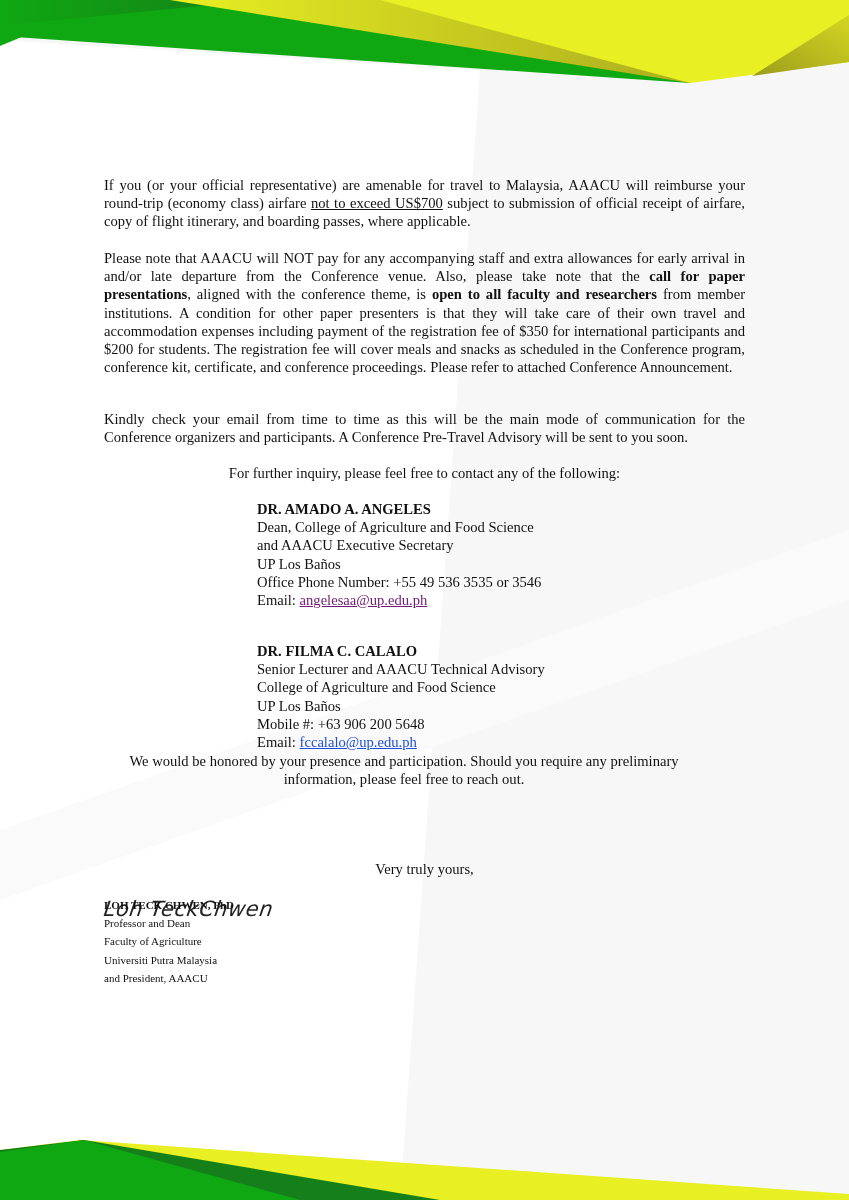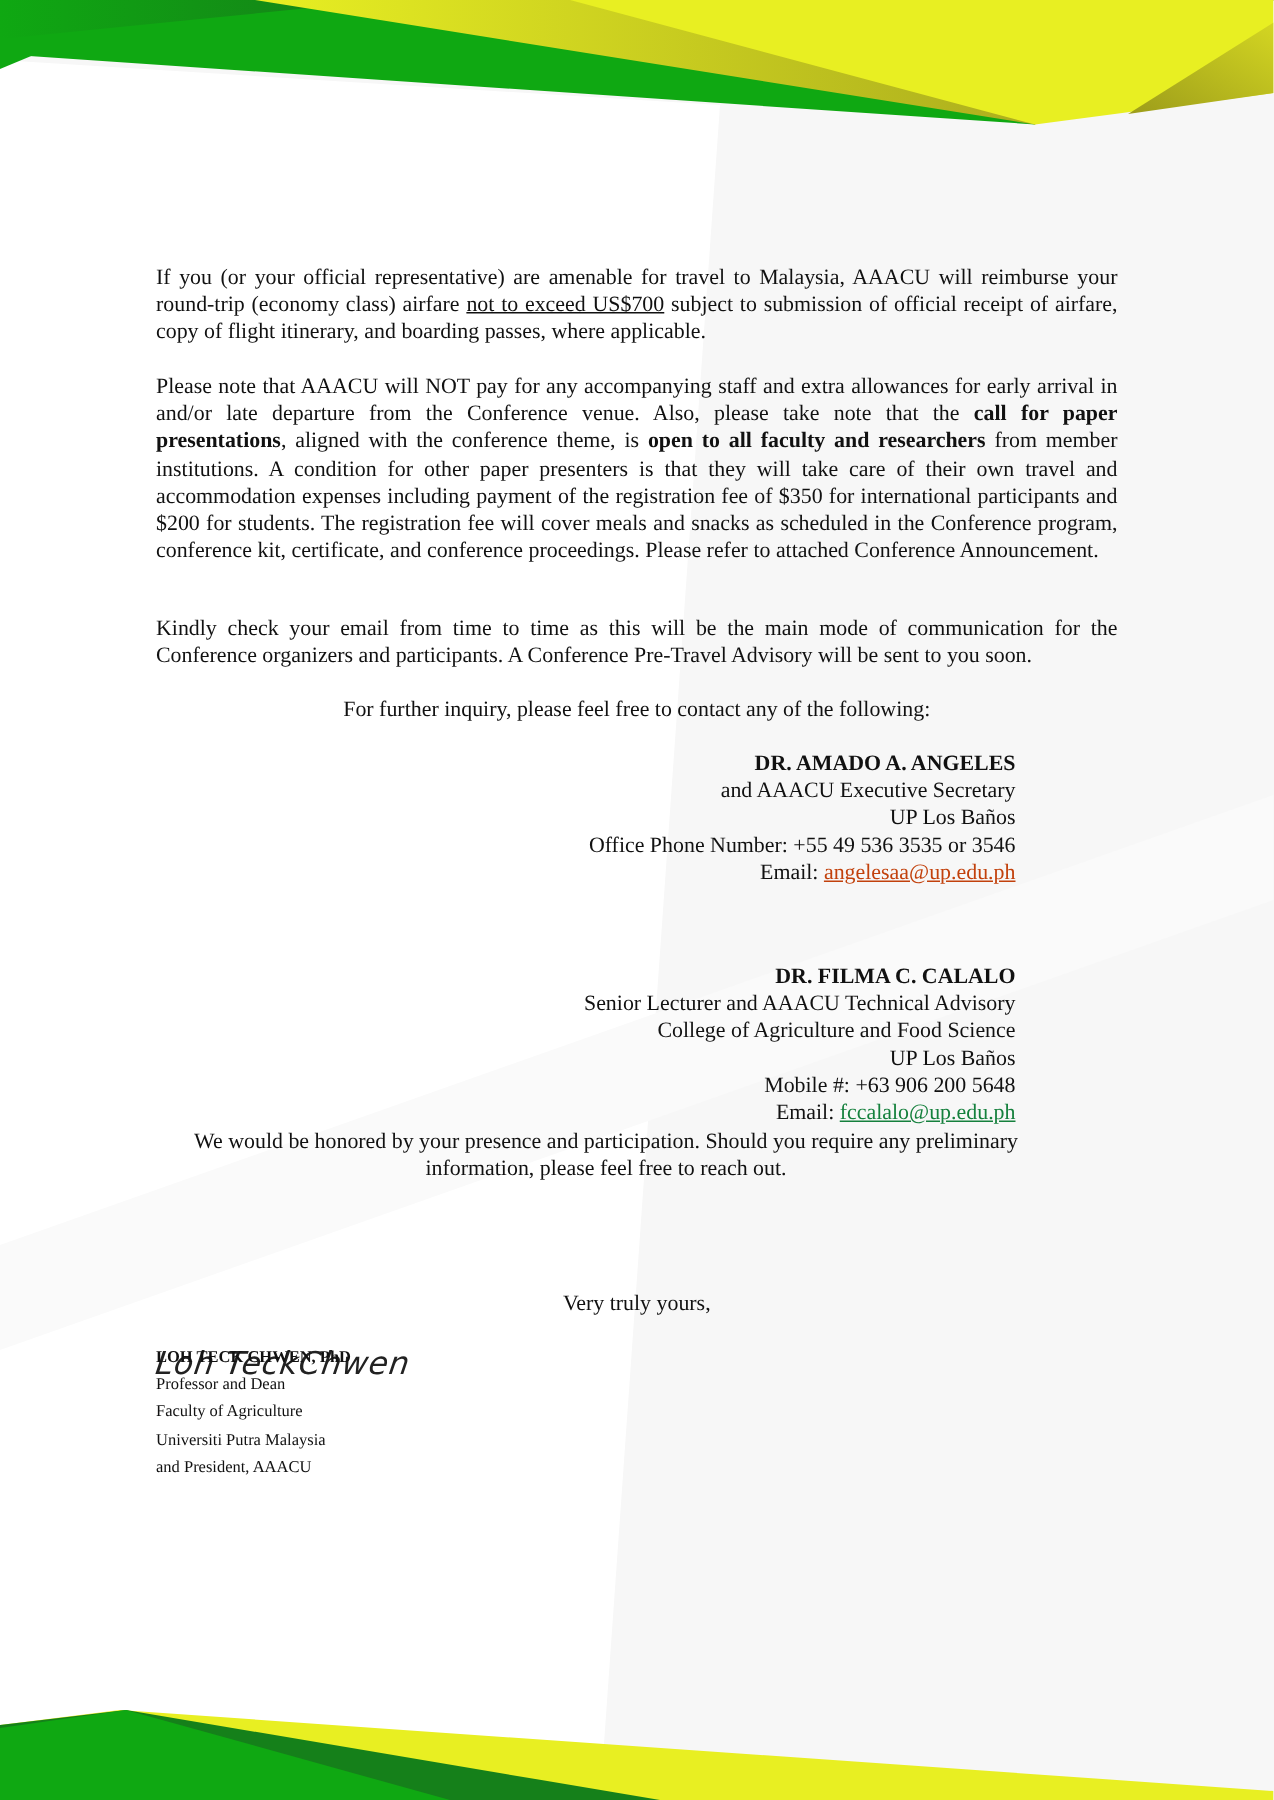--- a/index.html
+++ b/index.html
@@ -11,21 +11,21 @@
   }
   .bg { position: absolute; left: 0; top: 0; width: 849px; height: 1200px; z-index: 0; }
   .page { position: absolute; left: 0; top: 0; width: 849px; height: 1200px; z-index: 1; padding-left: 41px; }
   .para {
     position: absolute; left: 104px; width: 641px;
     font-size: 14.6px; line-height: 18.2px; text-align: justify; margin: 0;
   }
   .para.left { text-align: center; }
   .contact {
     position: absolute; left: 257px; width: 420px;
-    font-size: 14.6px; line-height: 18.2px; text-align: right;
+    font-size: 14.6px; line-height: 18.2px;
   }
   .contact div { white-space: nowrap; }
   .bold { font-weight: bold; }
   .u { text-decoration: underline; }
   a.link { color: #1a1ad6; text-decoration: underline; }
   .signature {
     position: absolute; left: 102px; top: 897px;
     font-family: "DejaVu Sans", sans-serif; font-style: italic;
     font-size: 21px; color: #222; letter-spacing: 0.5px;
     background: #fff; padding: 0 4px 0 2px;
@@ -76,33 +76,34 @@
   <p class="para" style="top:176px;"><span>If you (or your official representative) are amenable for travel to Malaysia, AAACU will reimburse your round-trip (economy class) airfare </span><span class="u">not to exceed US$700</span><span> subject to submission of official receipt of airfare, copy of flight itinerary, and boarding passes, where applicable.</span></p>
 
   <p class="para" style="top:249px;"><span>Please note that AAACU will NOT pay for any accompanying staff and extra allowances for early arrival in and/or late departure from the Conference venue. Also, please take note that the </span><span class="bold">call for paper presentations</span><span>, aligned with the conference theme, is </span><span class="bold">open to all faculty and researchers</span><span> from member institutions. A condition for other paper presenters is that they will take care of their own travel and accommodation expenses including payment of the registration fee of $350 for international participants and $200 for students. The registration fee will cover meals and snacks as scheduled in the Conference program, conference kit, certificate, and conference proceedings. Please refer to attached Conference Announcement.</span></p>
 
   <p class="para" style="top:410px;">Kindly check your email from time to time as this will be the main mode of communication for the Conference organizers and participants. A Conference Pre-Travel Advisory will be sent to you soon.</p>
 
   <p class="para left" style="top:464px;">For further inquiry, please feel free to contact any of the following:</p>
 
   <div class="contact" style="top:500px;">
     <div class="bold">DR. AMADO A. ANGELES</div>
+    <div>Dean, College of Agriculture and Food Science</div>
     <div>and AAACU Executive Secretary</div>
     <div>UP Los Baños</div>
     <div>Office Phone Number: +55 49 536 3535 or 3546</div>
-    <div><span>Email: </span><a class="link" href="mailto:angelesaa@up.edu.ph" style="color: #c2410c;">angelesaa@up.edu.ph</a></div>
+    <div><span>Email: </span><a class="link" href="mailto:angelesaa@up.edu.ph" style="color: #701a75;">angelesaa@up.edu.ph</a></div>
   </div>
 
   <div class="contact" style="top:642px;">
     <div class="bold">DR. FILMA C. CALALO</div>
     <div>Senior Lecturer and AAACU Technical Advisory</div>
     <div>College of Agriculture and Food Science</div>
     <div>UP Los Baños</div>
     <div>Mobile #: +63 906 200 5648</div>
-    <div><span>Email: </span><a class="link" href="mailto:fccalalo@up.edu.ph" style="color: #15803d;">fccalalo@up.edu.ph</a></div>
+    <div><span>Email: </span><a class="link" href="mailto:fccalalo@up.edu.ph" style="color: #1d4ed8;">fccalalo@up.edu.ph</a></div>
   </div>
 
   <p class="para left" style="top:752px; width:600px;">We would be honored by your presence and participation. Should you require any preliminary information, please feel free to reach out.</p>
 
 
   <p class="para left" style="top:860px;">Very truly yours,</p>
 
   <div class="signature">Loh TeckChwen</div>
 
   <div class="sigblock">

